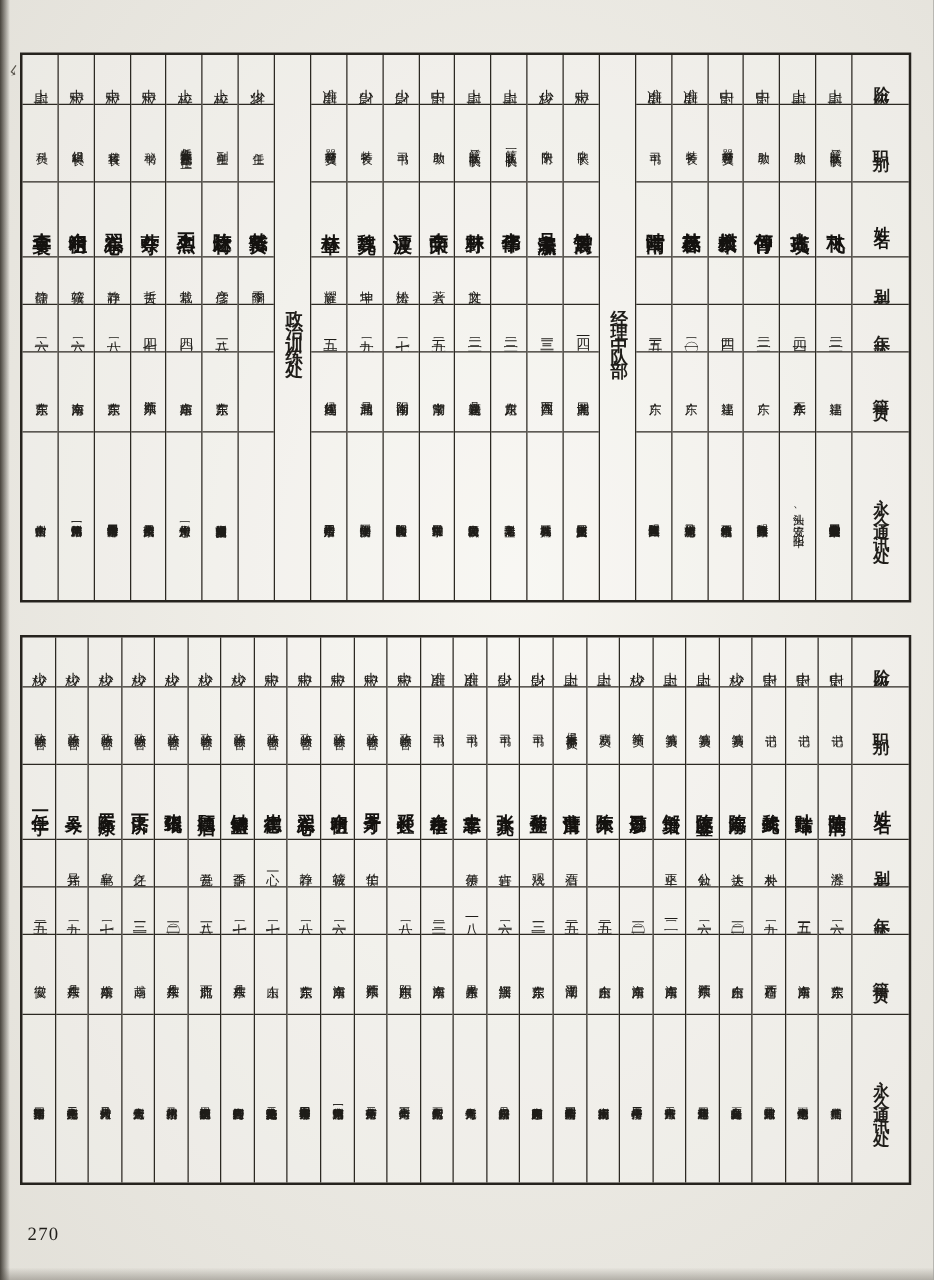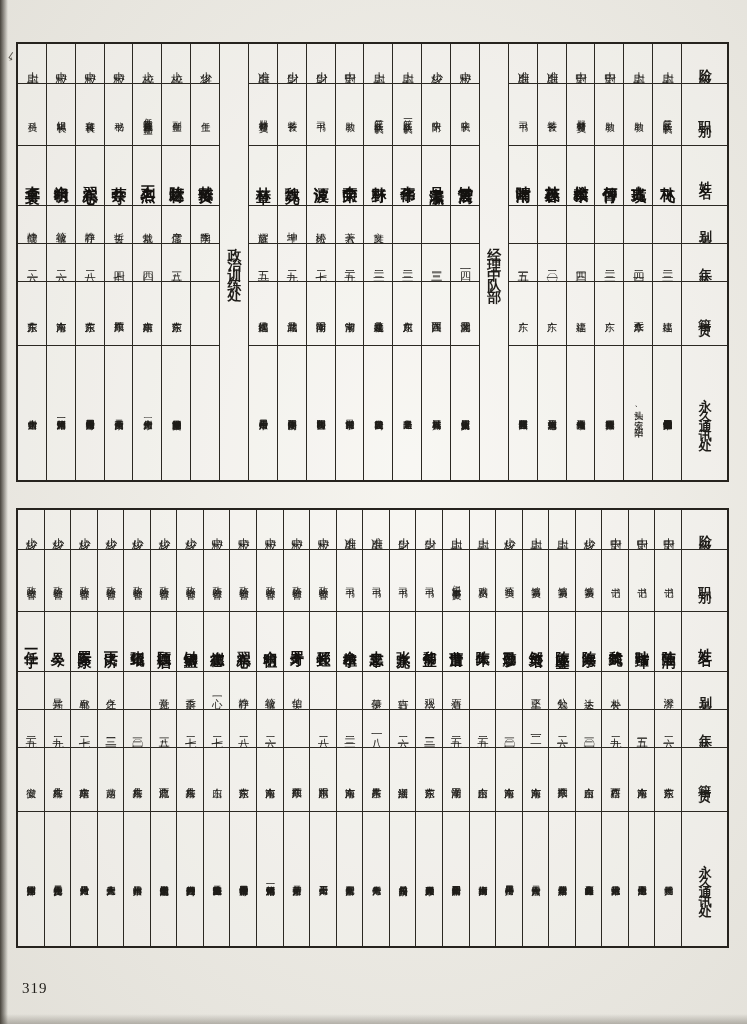--- a/index.html
+++ b/index.html
@@ -1162,14 +1162,14 @@
         </div>
         <div class="cell row-native">
           <span class="vtext">安徽</span>
         </div>
         <div class="cell row-address">
           <span class="vtext">广州第四军部徐连转</span>
         </div>
       </div>
     </div>
 
-  <div class="page-num">319</div>
+  <div class="page-num">270</div>
 </div>
 
 </body></html>

